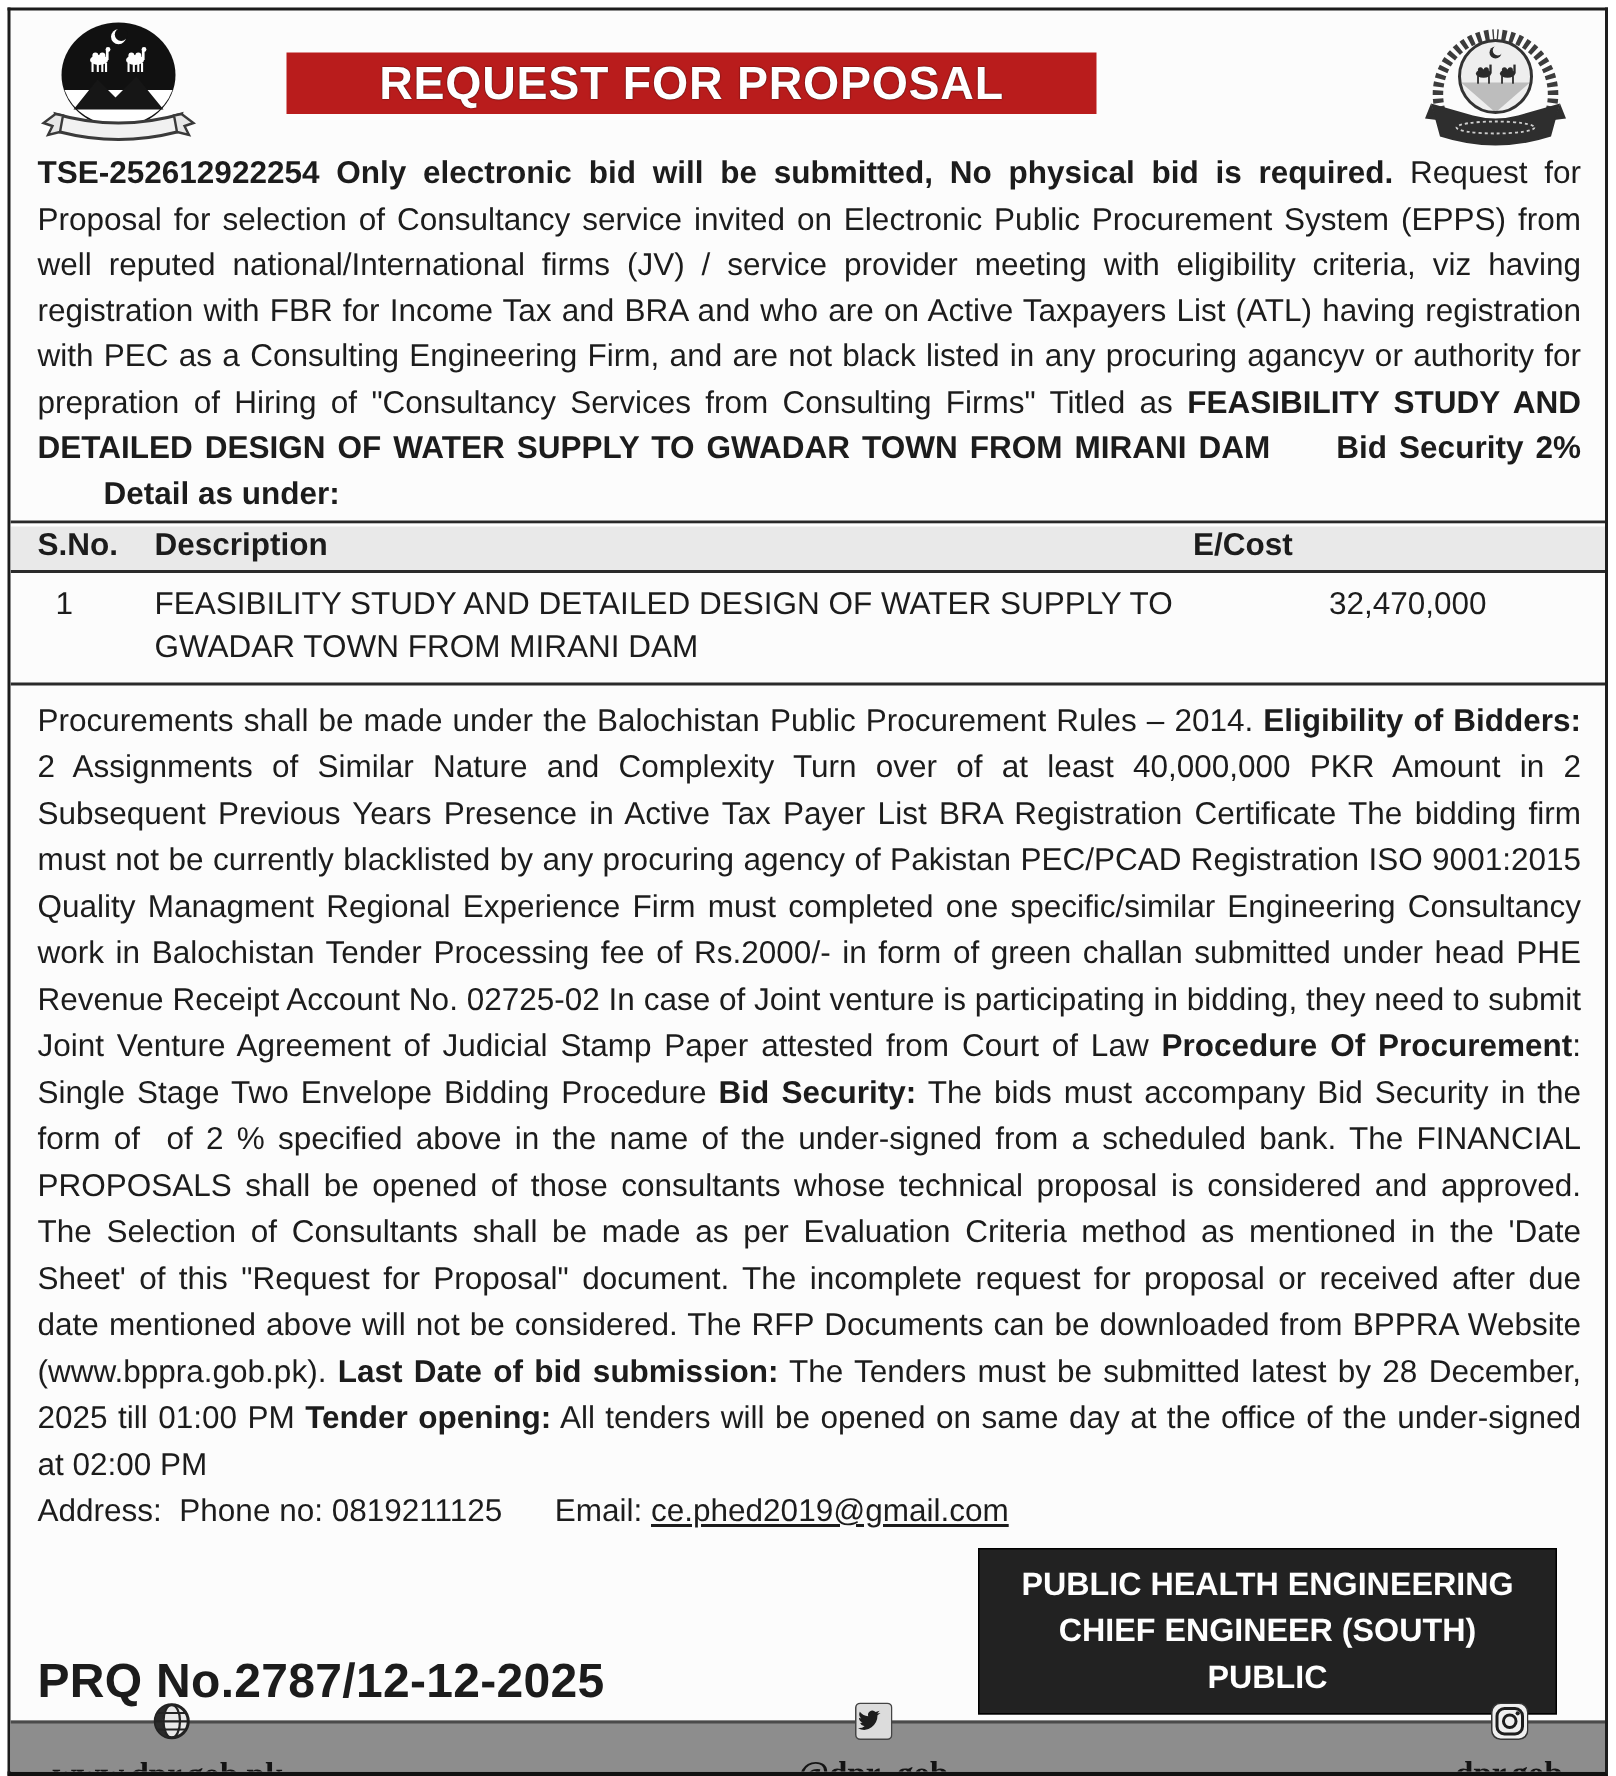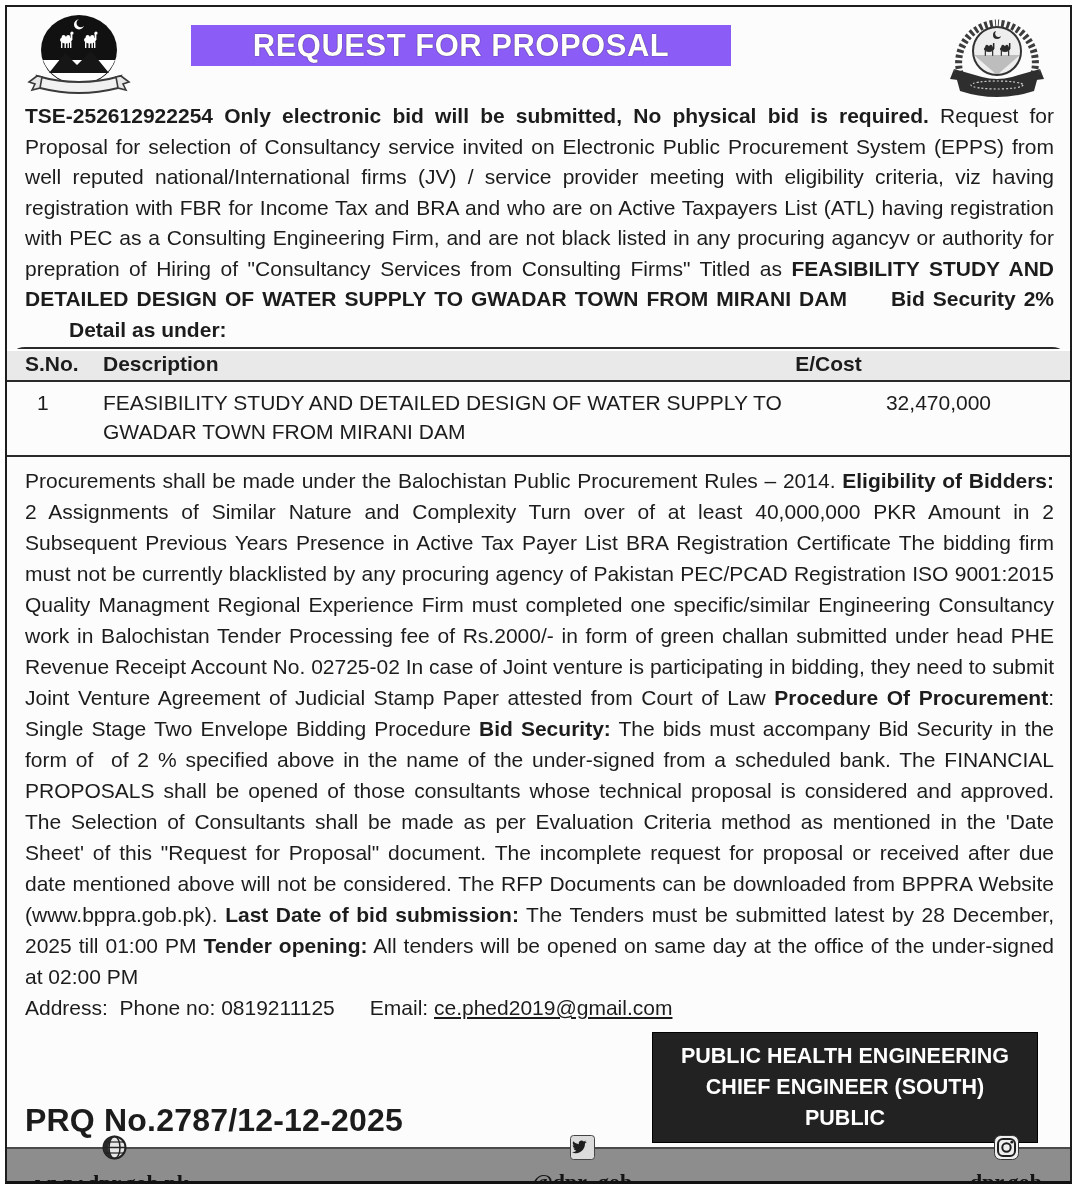--- a/index.html
+++ b/index.html
@@ -2,35 +2,35 @@
 <html><head>
 <meta charset="utf-8">
 <style>
   html,body{margin:0;padding:0;background:#ffffff;}
   body{width:1077px;height:1184px;position:relative;font-family:"Liberation Sans",sans-serif;color:#1c1c1c;}
   .doc{position:absolute;left:5px;top:5px;right:5px;bottom:0;border:2px solid #1d1d1d;border-bottom:3px solid #111;
        background:#fcfcfc;box-sizing:border-box;display:flex;flex-direction:column;overflow:hidden;}
 
   
   .header-row{display:flex;align-items:flex-start;padding:6px 14px 0 12px;height:84px;flex:0 0 auto;}
-  .banner{background:#8b5cf6;color:#ffffff;font-weight:bold;font-size:31px;letter-spacing:.5px;
-          text-align:center;width:540px;height:41px;line-height:41px;margin-top:12px;margin-left:50px;
+  .banner{background:#b91c1c;color:#ffffff;font-weight:bold;font-size:31px;letter-spacing:.5px;
+          text-align:center;width:540px;height:41px;line-height:41px;margin-top:22px;margin-left:50px;
           text-shadow:0 0 1px #000;}
   .emblem-left{flex:0 0 auto;}
   .emblem-right{margin-left:auto;margin-right:6px;flex:0 0 auto;}
 
   
   .intro{margin:0;padding:4px 16px 2px 18px;font-size:21px;line-height:30.5px;text-align:justify;white-space:pre-wrap;}
   .terms{margin:0;padding:8px 16px 0 18px;font-size:21px;line-height:31px;text-align:justify;white-space:pre-wrap;flex:0 0 auto;}
   .b{font-weight:bold;}
   .u{text-decoration:underline;}
   .sp{display:inline-block;width:44px;}
 
   
-  .tbl{flex:0 0 auto;border-top:2px solid #2a2a2a;font-size:21px;border-radius:18px;}
+  .tbl{flex:0 0 auto;border-top:2px solid #2a2a2a;font-size:21px;}
   .thead{display:flex;background:#e9e9e9;border-bottom:2px solid #2a2a2a;font-weight:bold;padding:3px 16px 4px 18px;box-shadow:0 2px 0 #fff inset;}
   .trow{display:flex;padding:6px 16px 9px 18px;border-bottom:2px solid #2a2a2a;line-height:29px;align-items:flex-start;}
   .c-sno{width:78px;flex:0 0 auto;}
   .trow .c-sno{padding-left:12px;box-sizing:border-box;}
   .c-desc{flex:1 1 auto;}
   .trow .c-desc{max-width:720px;}
   .c-cost{flex:1 0 auto;text-align:center;}
 
   
   .bottom-row{flex:1 1 auto;display:flex;align-items:flex-end;justify-content:space-between;padding:0 32px 4px 18px;}

